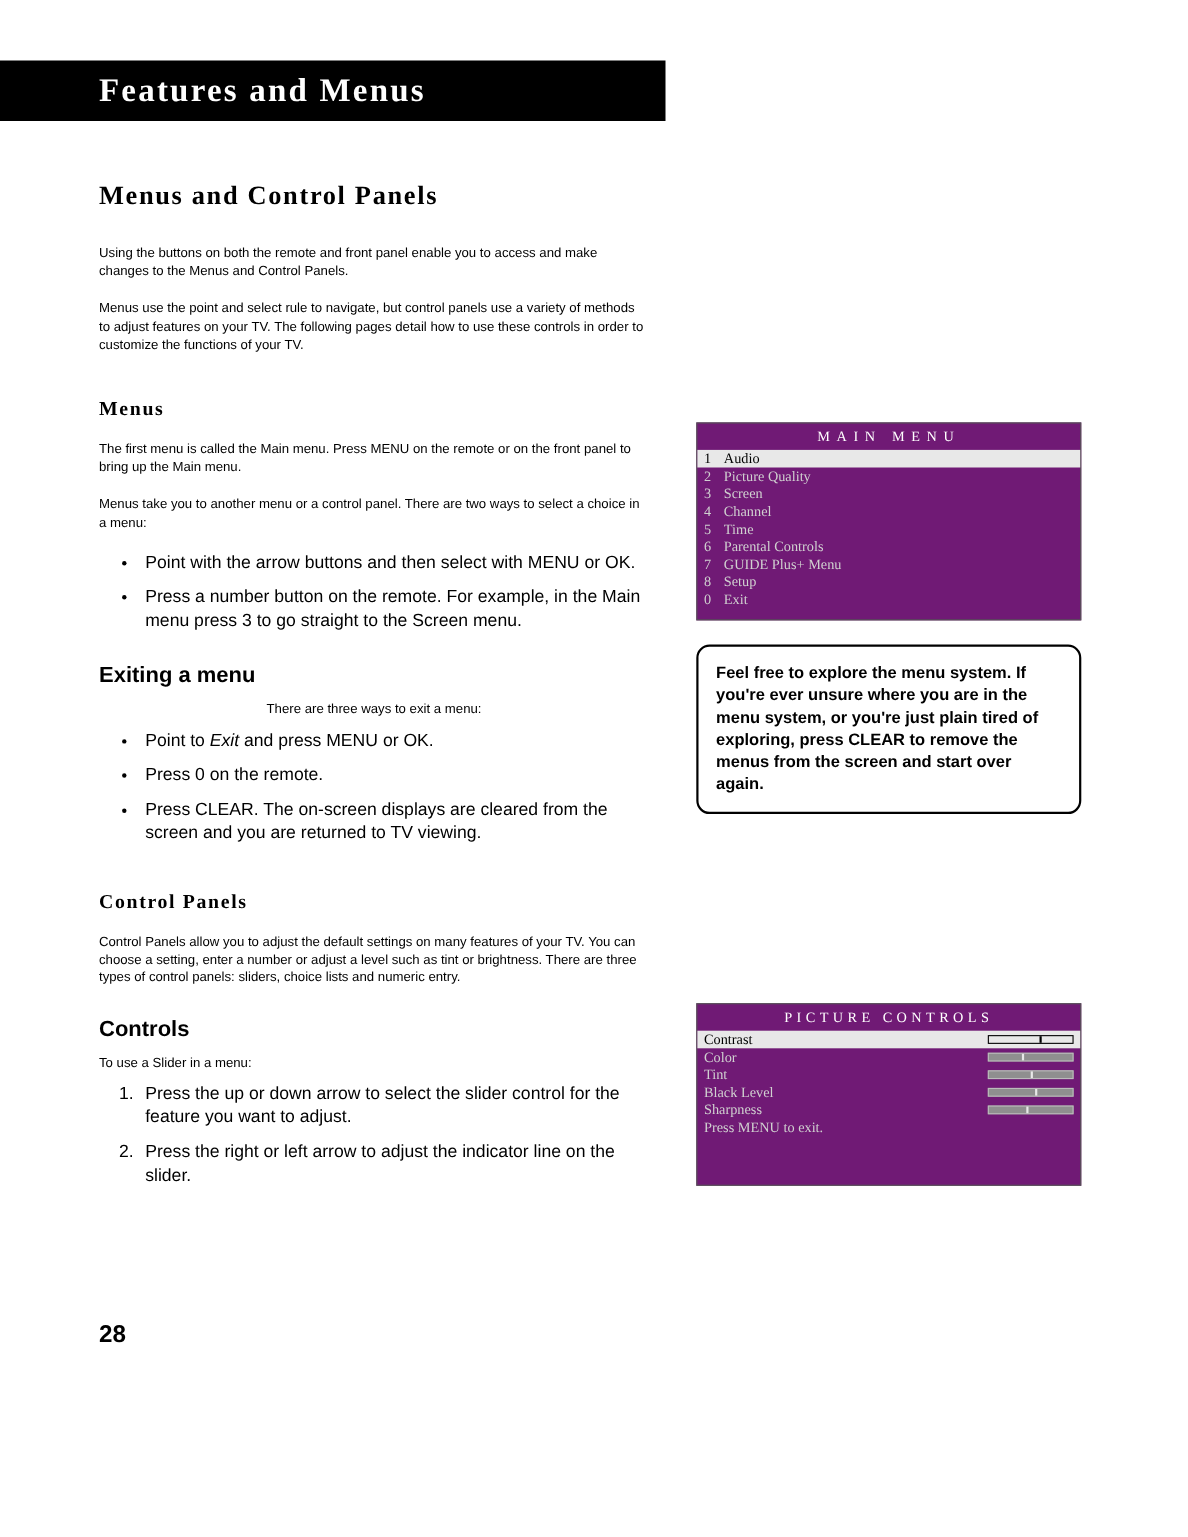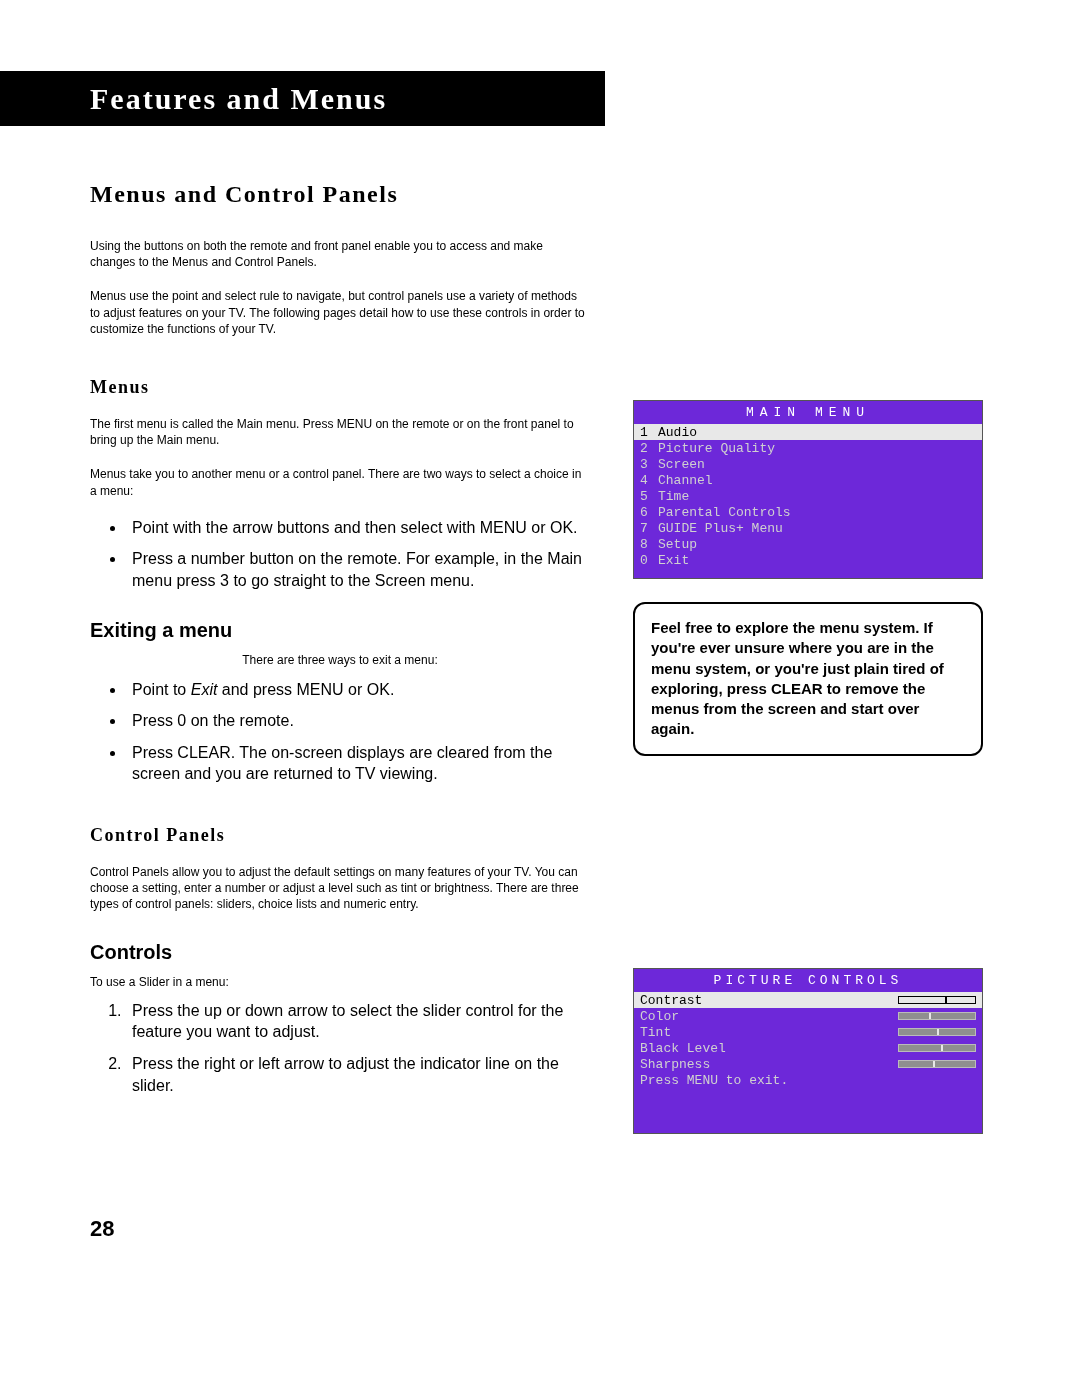--- a/index.html
+++ b/index.html
@@ -8,21 +8,20 @@
     background: #fff;
     font-family: Helvetica, Arial, sans-serif;
     color: #000;
     width: 1080px;
   }
   .page {
     position: relative;
     width: 1080px;
     height: 1281px;
     box-sizing: border-box;
-    margin-top: 16px;
   }
   .black-bar {
     position: absolute;
     top: 55px;
     left: 0;
     width: 605px;
     height: 55px;
     background: #000;
     color: #fff;
     font-family: "Copperplate", "Copperplate Gothic Bold", serif;
@@ -77,23 +76,23 @@
   }
   .section { margin-bottom: 28px; }
 
   
   .right-col {
     position: absolute;
     left: 633px;
     width: 350px;
   }
   .osd-box {
-    background: #6d28d9;
+    background: #701a75;
     border: 1px solid #555;
-    font-family: Liberation Mono, monospace;
+    font-family: Liberation Serif, serif;
     font-size: 13px;
     color: #e5e5e5;
   }
   .osd-title {
     text-align: center;
     padding: 4px 0;
     color: #fff;
     letter-spacing: 6px;
     font-size: 13px;
   }
@@ -238,21 +237,21 @@
           <span class="num">0</span>
           <span class="lbl">Exit</span>
         </div>
       </div>
   </div>
 
   <div class="right-col" style="top:586px;">
     <div class="tip-box">Feel free to explore the menu system. If you're ever unsure where you are in the menu system, or you're just plain tired of exploring, press CLEAR to remove the menus from the screen and start over again.</div>
   </div>
 
-  <div class="right-col" style="top:952px;">
+  <div class="right-col" style="top:912px;">
     <div class="osd-box" id="osd-pic" style="height:164px;">
       <div class="osd-title" style="letter-spacing:4px;">PICTURE CONTROLS</div>
     <div class="osd-row sel">
           <span class="lbl">Contrast</span>
           <span class="slider-bar sel">
             <span class="tick" style="left: 60%;"></span>
           </span>
         </div>
         <div class="osd-row">
           <span class="lbl">Color</span>

